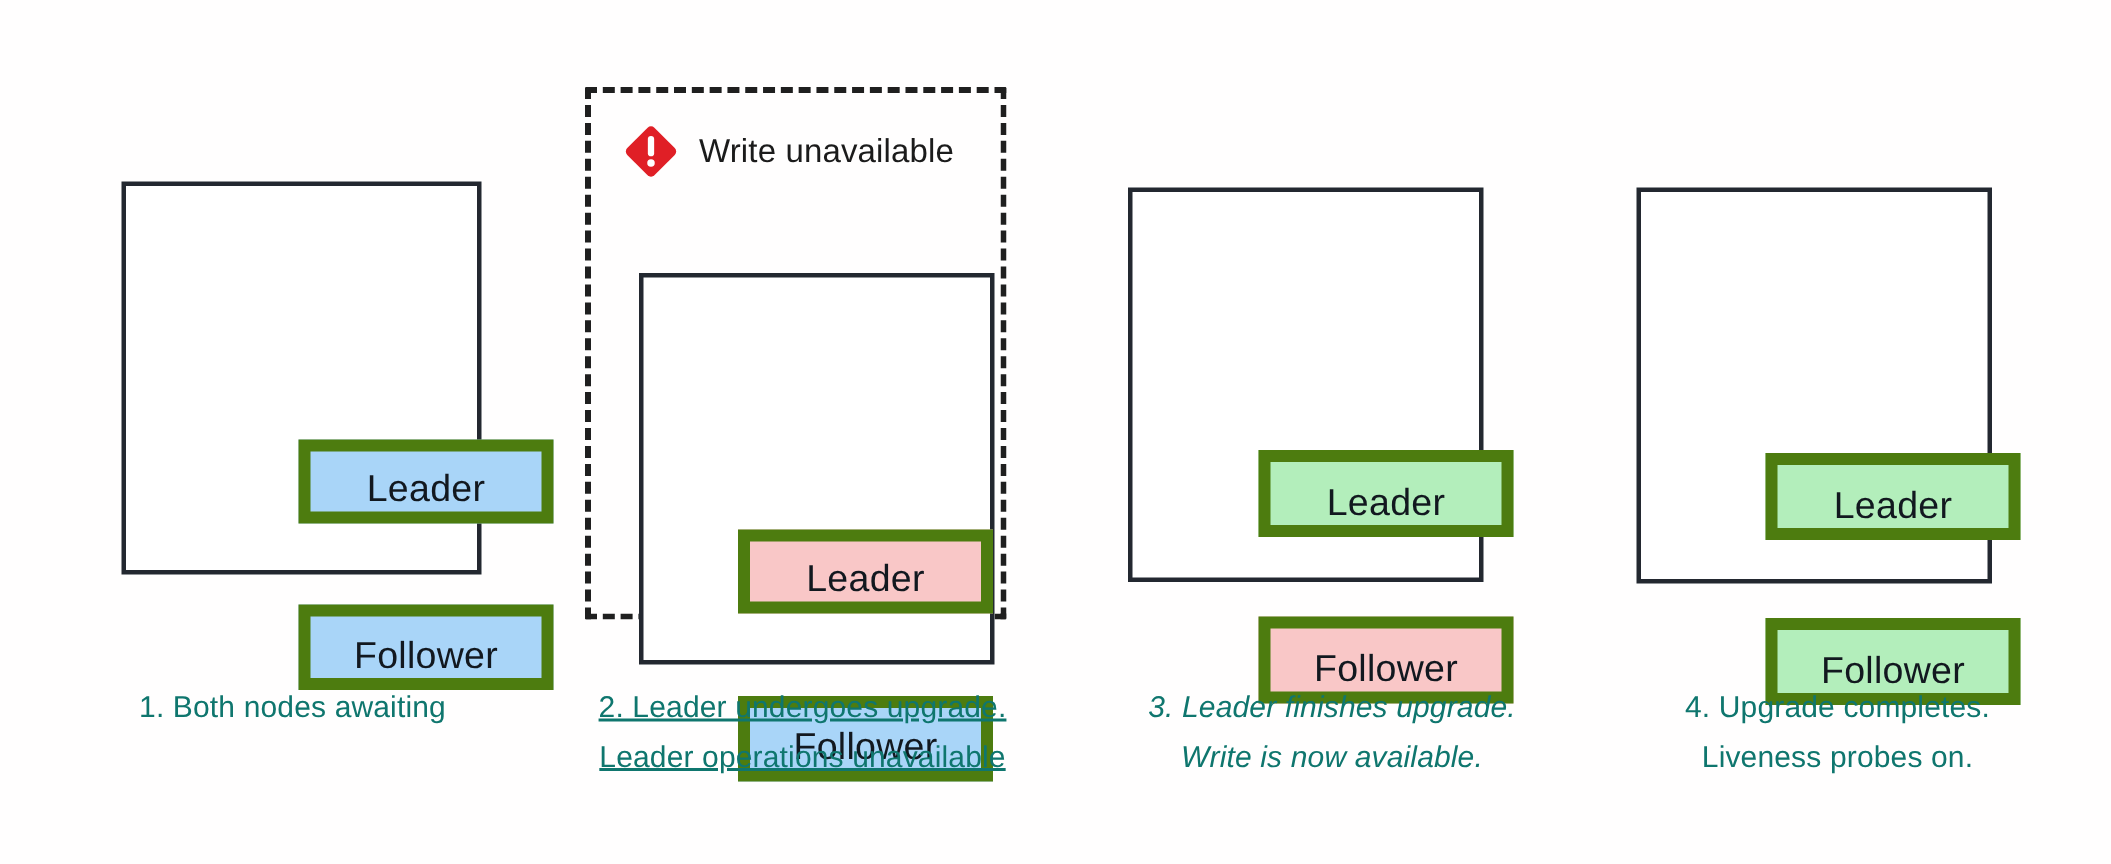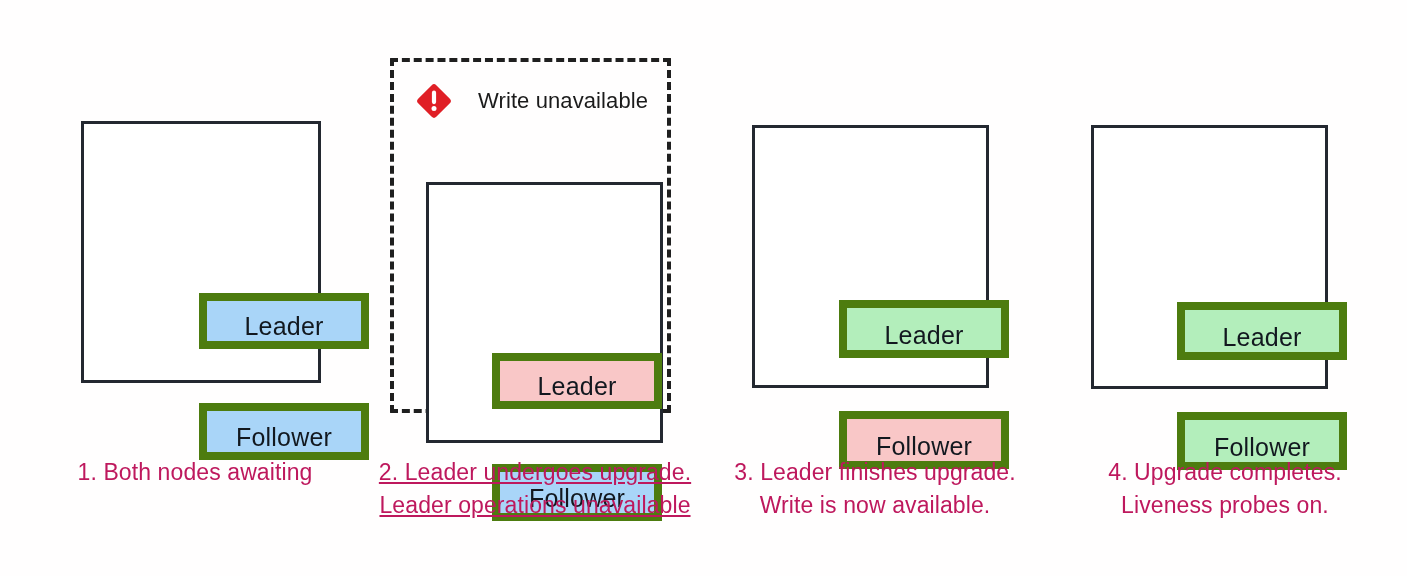--- a/index.html
+++ b/index.html
@@ -77,21 +77,21 @@
     box-sizing: border-box;
     border-radius: 1px;
   }
 
   .warn-banner {
     position: absolute;
     left: 20px;
     top: 18px;
     display: flex;
     align-items: center;
-    gap: 24px;
+    gap: 12px;
     height: 42px;
   }
   .warn-icon {
     width: 40px;
     height: 40px;
     flex: 0 0 40px;
     position: relative;
   }
   .warn-label {
     font-size: 22px;
@@ -125,28 +125,28 @@
   .panel-3 .chip-leader   { left: 84px; top: 172px; width: 170px; height: 58px; }
   .panel-3 .chip-follower { left: 84px; top: 283px; width: 170px; height: 58px; }
 
   .panel-4 .chip-leader   { left: 83px; top: 174px; width: 170px; height: 58px; }
   .panel-4 .chip-follower { left: 83px; top: 284px; width: 170px; height: 58px; }
 
   
   .caption {
     position: absolute;
     text-align: center;
-    font-size: 23px;
+    font-size: 20px;
     line-height: 33px;
-    color: #be185d;
+    color: #0f766e;
     letter-spacing: 0.1px;
   }
   .panel-1 .caption { left: 10px;  top: 456px; width: 370px; }
   .panel-2 .caption { left: -5px;  top: 456px; width: 320px; text-decoration: underline; }
-  .panel-3 .caption { left: 15px;  top: 456px; width: 320px; }
+  .panel-3 .caption { left: 28px;  top: 456px; width: 320px; font-style: italic; }
   .panel-4 .caption { left: 25px;  top: 456px; width: 320px; }
 
   .caption .ln { display: block; }
 </style>
 </head>
 <body>
 
 <div class="stage">
 
   <div class="panel panel-1">

